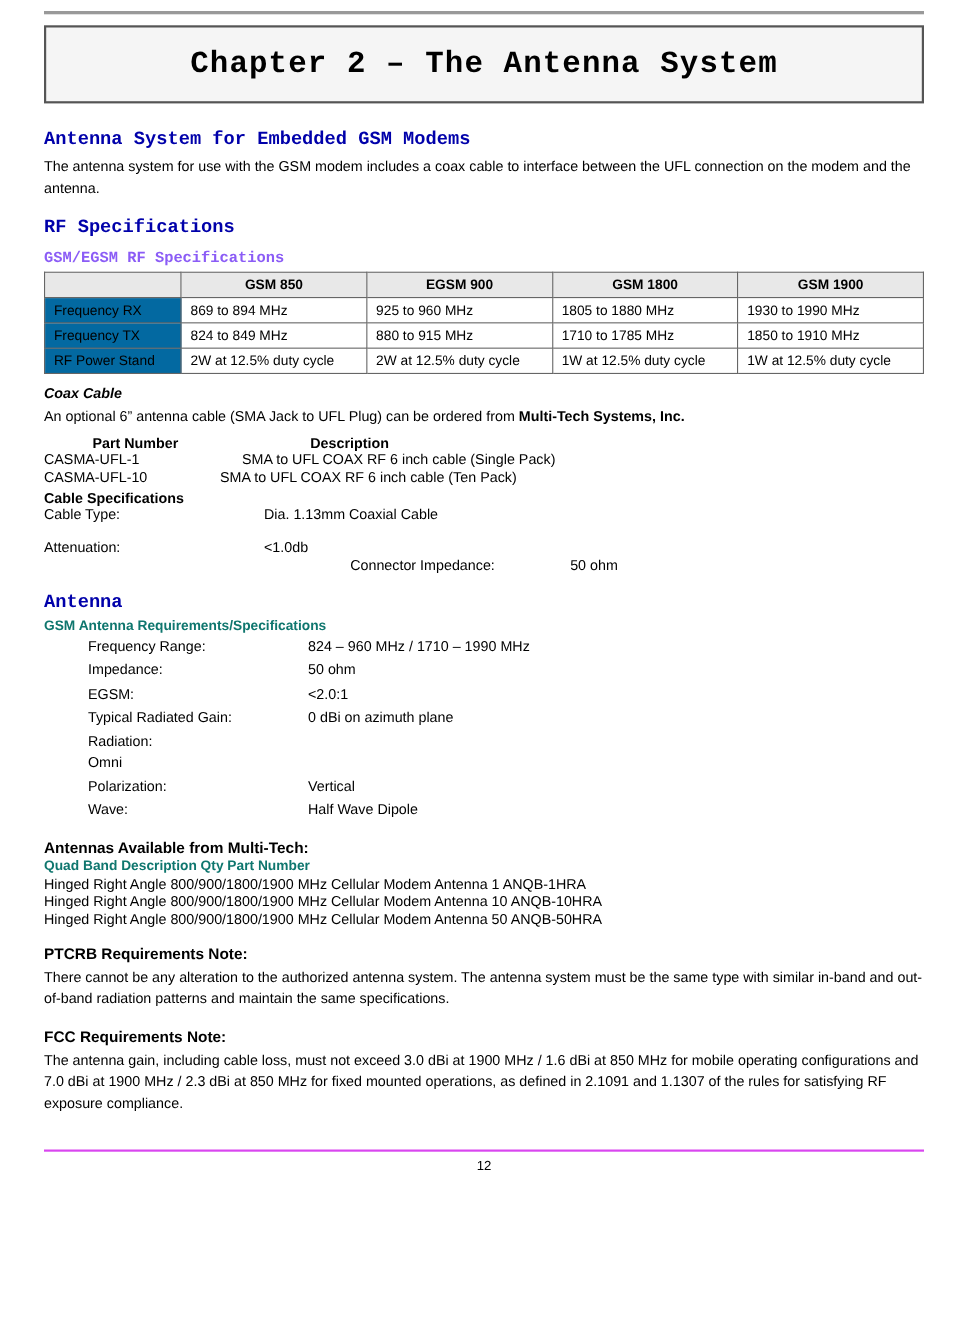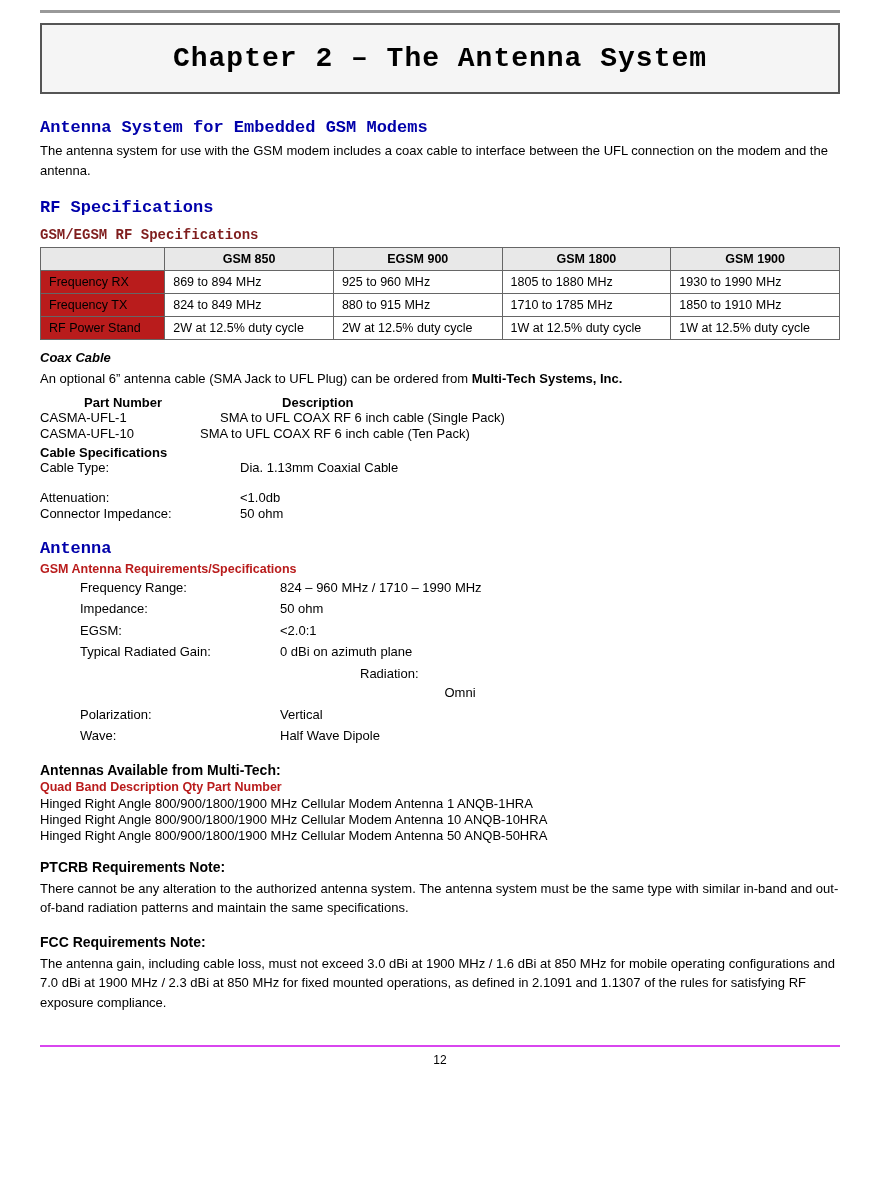--- a/index.html
+++ b/index.html
@@ -39,21 +39,21 @@
       font-family: 'Courier New', monospace;
       font-size: 17px;
       color: #0000aa;
       font-weight: bold;
       margin-top: 18px;
       margin-bottom: 4px;
     }
     .subsection-title {
       font-family: 'Courier New', monospace;
       font-size: 14px;
-      color: #7f1d1d;
+      color: #8b5cf6;
       font-weight: bold;
       margin-top: 10px;
       margin-bottom: 4px;
     }
     .italic-title {
       font-style: italic;
       font-weight: bold;
       font-size: 13px;
       margin-top: 10px;
       margin-bottom: 4px;
@@ -71,46 +71,45 @@
     table td, table th {
       border: 1px solid #666;
       padding: 4px 8px;
       vertical-align: top;
     }
     table th {
       background: #e8e8e8;
       font-weight: bold;
     }
     table td:first-child {
-      background: #b91c1c;
+      background: #0369a1;
     }
     .coax-section {
       margin-top: 10px;
     }
     .spec-row {
       display: flex;
       margin-bottom: 0px;
-      align-items: center;
     }
     .antenna-specs {
       margin-left: 40px;
     }
     .antenna-specs .spec-row {
       margin-bottom: 2px;
       line-height: 1.5;
     }
     .bold-title {
       font-weight: bold;
       font-size: 14px;
       margin-top: 14px;
       margin-bottom: 2px;
     }
     .quad-header {
       font-weight: bold;
-      color: #b91c1c;
+      color: #0f766e;
       font-size: 12.5px;
       margin-bottom: 2px;
     }
     .bottom-border {
       border-top: 2px solid #d946ef;
       margin-top: 33px;
       padding-top: 6px;
       text-align: center;
       font-size: 12px;
     }
@@ -197,21 +196,21 @@
     <div style="font-weight:bold; font-size:13px; margin-top:4px;">Cable Specifications</div>
     <div id="cable-specs">
         <div style="display: flex; margin-bottom: 15px;">
           <span style="width: 200px; flex-shrink: 0;">Cable Type:</span>
           <span>Dia. 1.13mm Coaxial Cable</span>
         </div>
         <div style="display: flex; margin-bottom: 1px;">
           <span style="width: 200px; flex-shrink: 0;">Attenuation:</span>
           <span>&lt;1.0db</span>
         </div>
-        <div style="display: flex; margin-bottom: 1px;">
+        <div style="display: flex; margin-bottom: 1px; justify-content: center;">
           <span style="width: 200px; flex-shrink: 0;">Connector Impedance:</span>
           <span>50 ohm</span>
         </div>
       </div>
   </div>
 
   <div style="margin-top: 18px;">
     <div class="section-title">Antenna</div>
     <div class="quad-header">GSM Antenna Requirements/Specifications</div>
     <div class="antenna-specs" id="antenna-specs">

